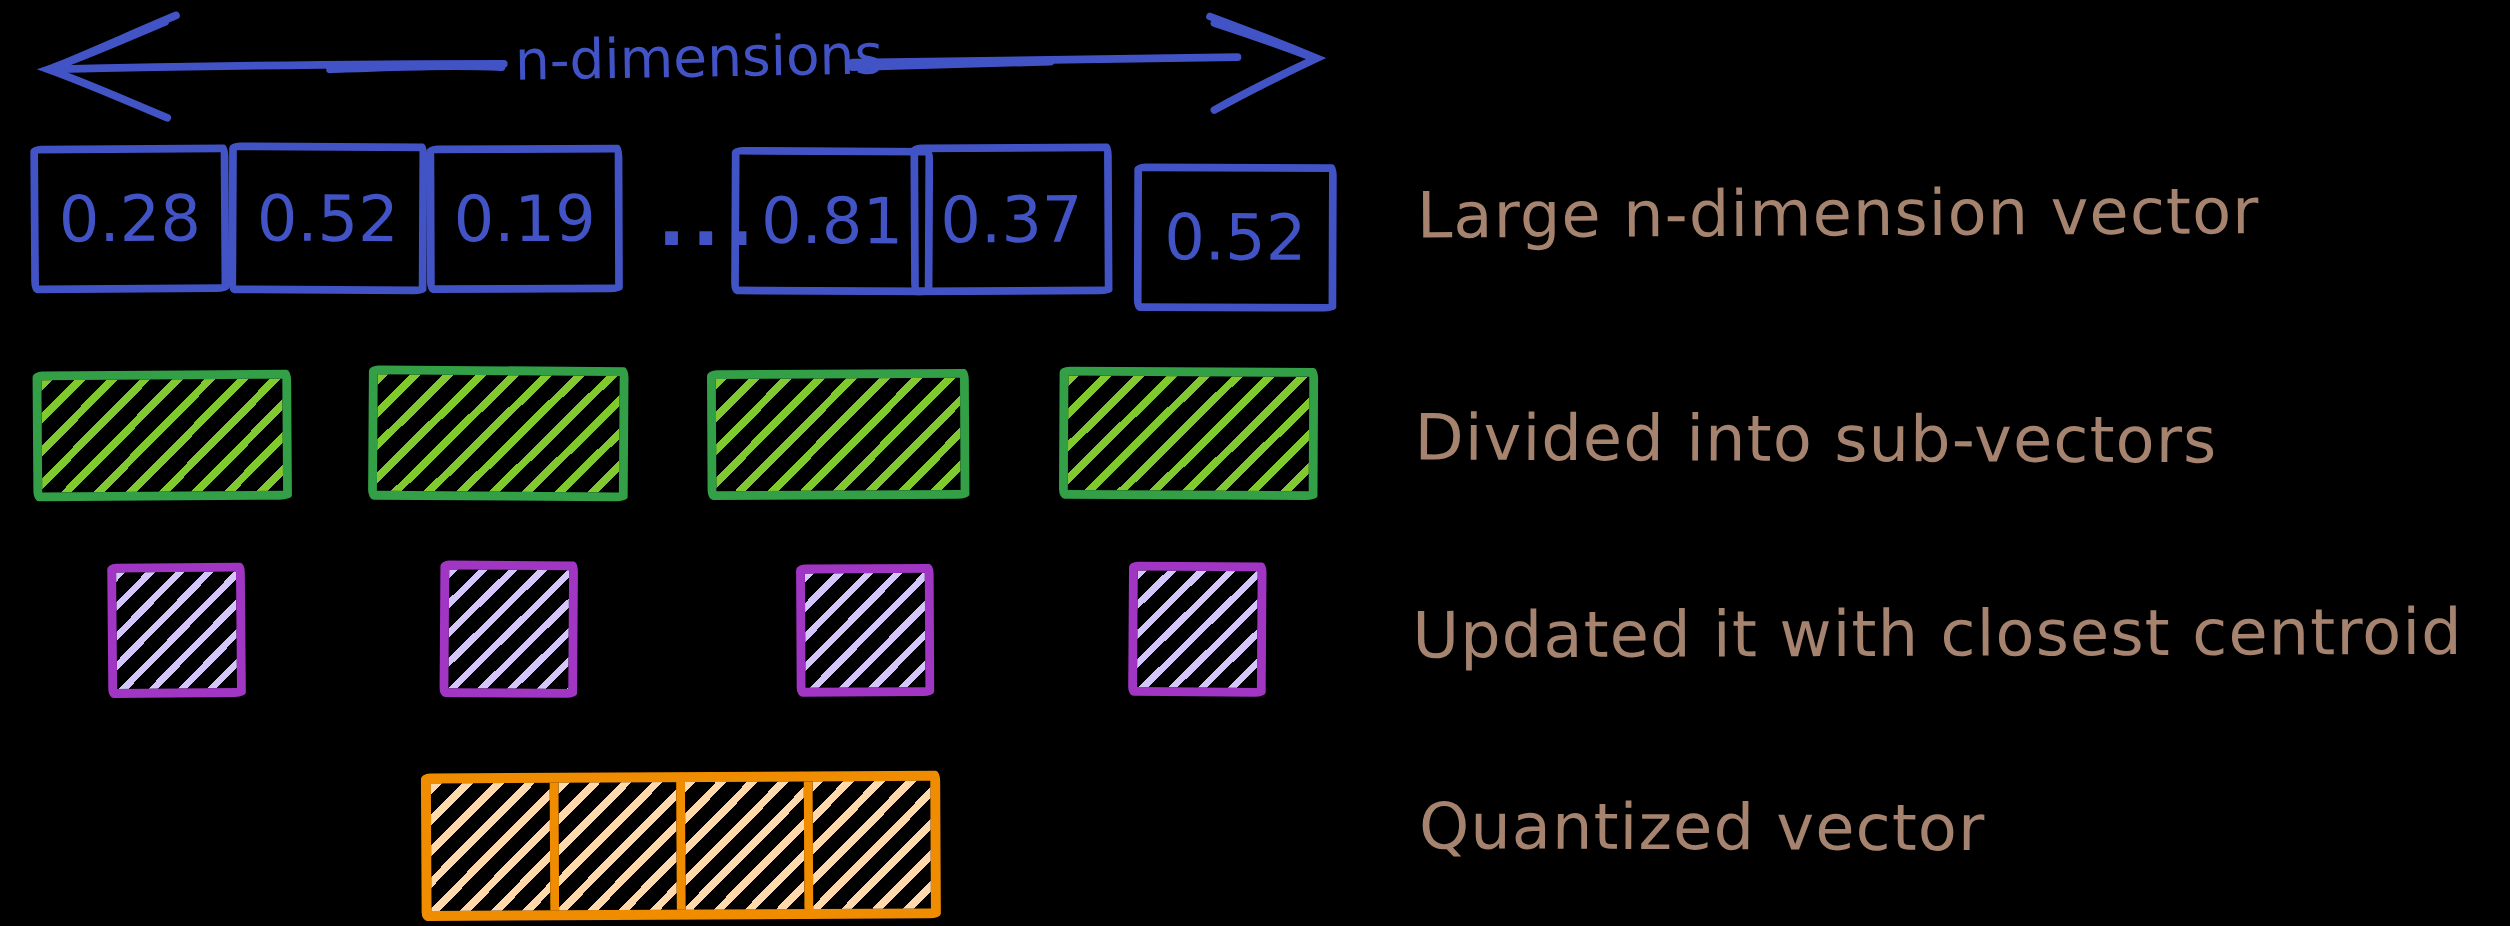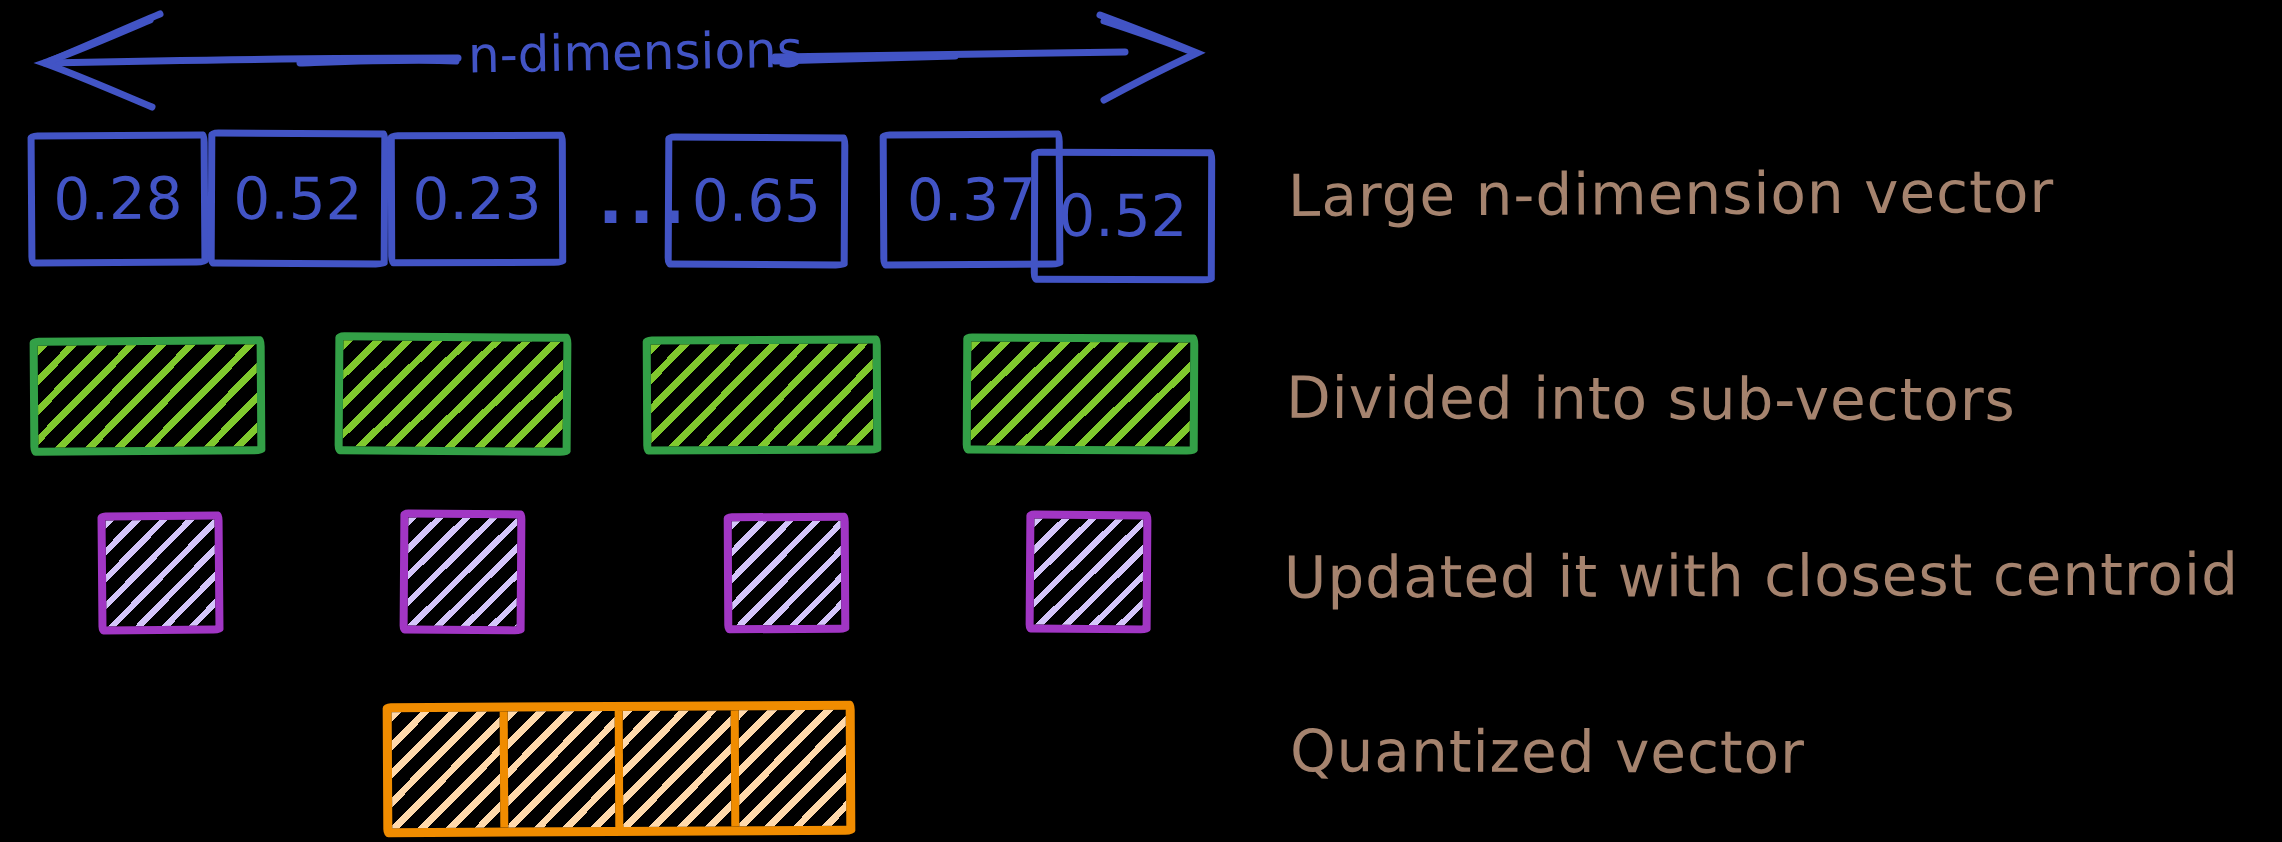--- a/index.html
+++ b/index.html
@@ -74,24 +74,24 @@
       <path d="M775 57 C 900 55, 1035 53, 1125 52"></path>
       <path d="M775 61 C 840 59, 900 57, 955 56"></path>
       <path d="M1100 15 C 1135 28, 1168 41, 1197 53 C 1165 68, 1133 84, 1104 100"></path>
       <path d="M1104 21 C 1135 31, 1163 41, 1190 51"></path>
     </g>
   </svg>
   <div class="arrow-label" style="left:468px;top:24px;width:288px;">n-dimensions</div>
 
   <div class="vcell" style="left:28px;top:132px;transform:rotate(-0.4deg);">0.28</div>
   <div class="vcell" style="left:208px;top:130px;height:137px;transform:rotate(0.3deg);">0.52</div>
-  <div class="vcell" style="left:388px;top:132px;width:178px;transform:rotate(-0.2deg);">0.23</div>
+  <div class="vcell" style="left:388px;top:132px;width:178px;transform:rotate(-0.2deg);">0.19</div>
   <div class="ellipsis" style="left:598px;top:168px;">...</div>
-  <div class="vcell" style="left:665px;top:134px;width:183px;transform:rotate(0.3deg);">0.65</div>
-  <div class="vcell" style="left:880px;top:131px;width:183px;height:137px;transform:rotate(-0.3deg);">0.37</div>
+  <div class="vcell" style="left:665px;top:134px;width:183px;transform:rotate(0.3deg);">0.81</div>
+  <div class="vcell" style="left:828px;top:131px;width:183px;height:137px;transform:rotate(-0.3deg);">0.37</div>
   <div class="vcell" style="left:1031px;top:149px;width:184px;transform:rotate(0.2deg);">0.52</div>
 
   <div class="gblock" style="left:30px;top:337px;width:235px;transform:rotate(-0.4deg);"></div>
   <div class="gblock" style="left:335px;top:333px;width:236px;height:122px;transform:rotate(0.4deg);"></div>
   <div class="gblock" style="left:643px;top:336px;width:238px;transform:rotate(-0.3deg);"></div>
   <div class="gblock" style="left:963px;top:334px;width:235px;height:120px;transform:rotate(0.3deg);"></div>
 
   <div class="pblock" style="left:98px;top:512px;transform:rotate(-0.5deg);"></div>
   <div class="pblock" style="left:400px;top:510px;height:124px;transform:rotate(0.4deg);"></div>
   <div class="pblock" style="left:724px;top:513px;height:120px;transform:rotate(-0.3deg);"></div>

